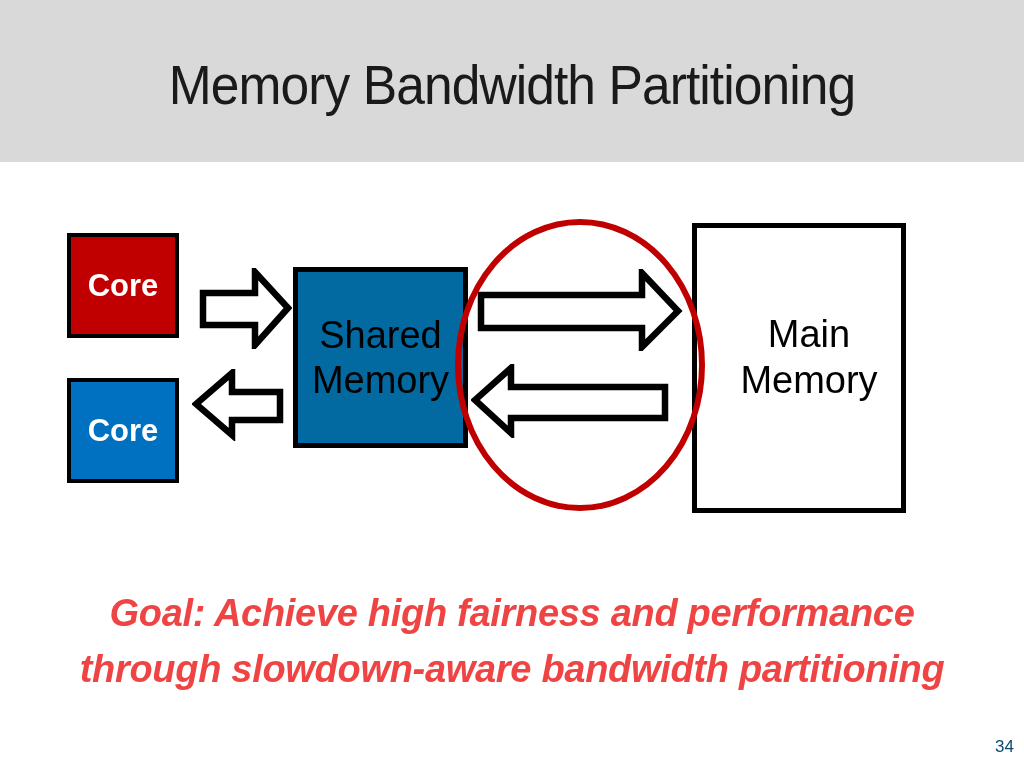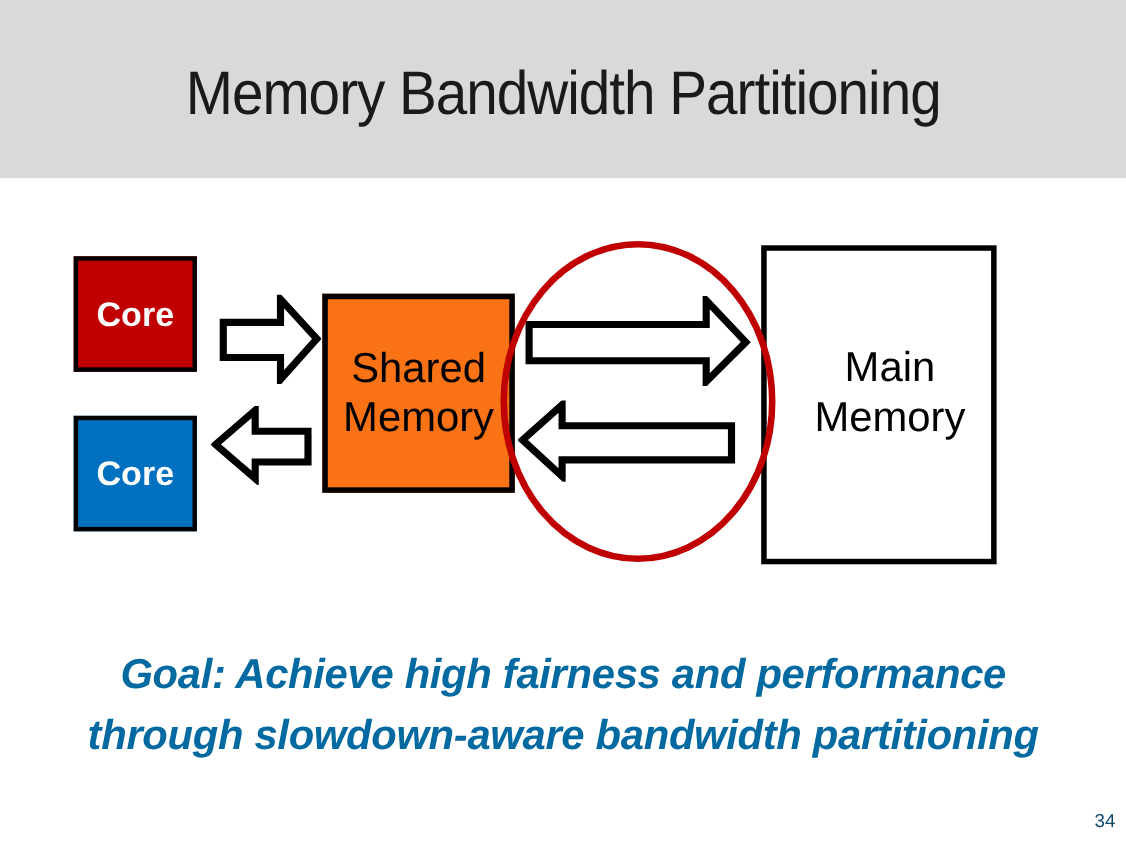--- a/index.html
+++ b/index.html
@@ -42,21 +42,21 @@
   .core-box .core-label {
     color: #ffffff;
     font-weight: 700;
     font-size: 31px;
   }
   .core-top { left: 67px; top: 233px; width: 112px; height: 105px; }
   .core-bottom { left: 67px; top: 378px; width: 112px; height: 105px; }
   .cache-box {
     position: absolute;
     left: 293px; top: 267px; width: 175px; height: 181px;
-    background: #f97316;
+    background: #0369a1;
     border: 5px solid #000;
     display: flex; flex-direction: column;
     align-items: center; justify-content: center;
     font-size: 38px; line-height: 45px; color: #000;
     z-index: 2;
   }
   .memory-box {
     position: absolute;
     left: 692px; top: 223px; width: 214px; height: 290px;
     background: #ffffff;
@@ -138,20 +138,20 @@
     <div class="label-lines">
       <div>Main</div>
       <div>Memory</div>
     </div>
   </div>
 
   <svg class="ellipse-svg" width="260" height="300" viewBox="0 0 260 300">
     <ellipse cx="128" cy="149" rx="122" ry="143" fill="none" stroke-width="6" stroke="#C00000"></ellipse>
   </svg>
 
-  <div class="goal" style="color: #0369a1;">
+  <div class="goal" style="color: #ef4444;">
     <div>Goal: Achieve high fairness and performance</div>
     <div>through slowdown-aware bandwidth partitioning</div>
   </div>
 
   <div class="page-number" style="color: #0c4a6e;">34</div>
 
 </div>
 
 </body></html>

